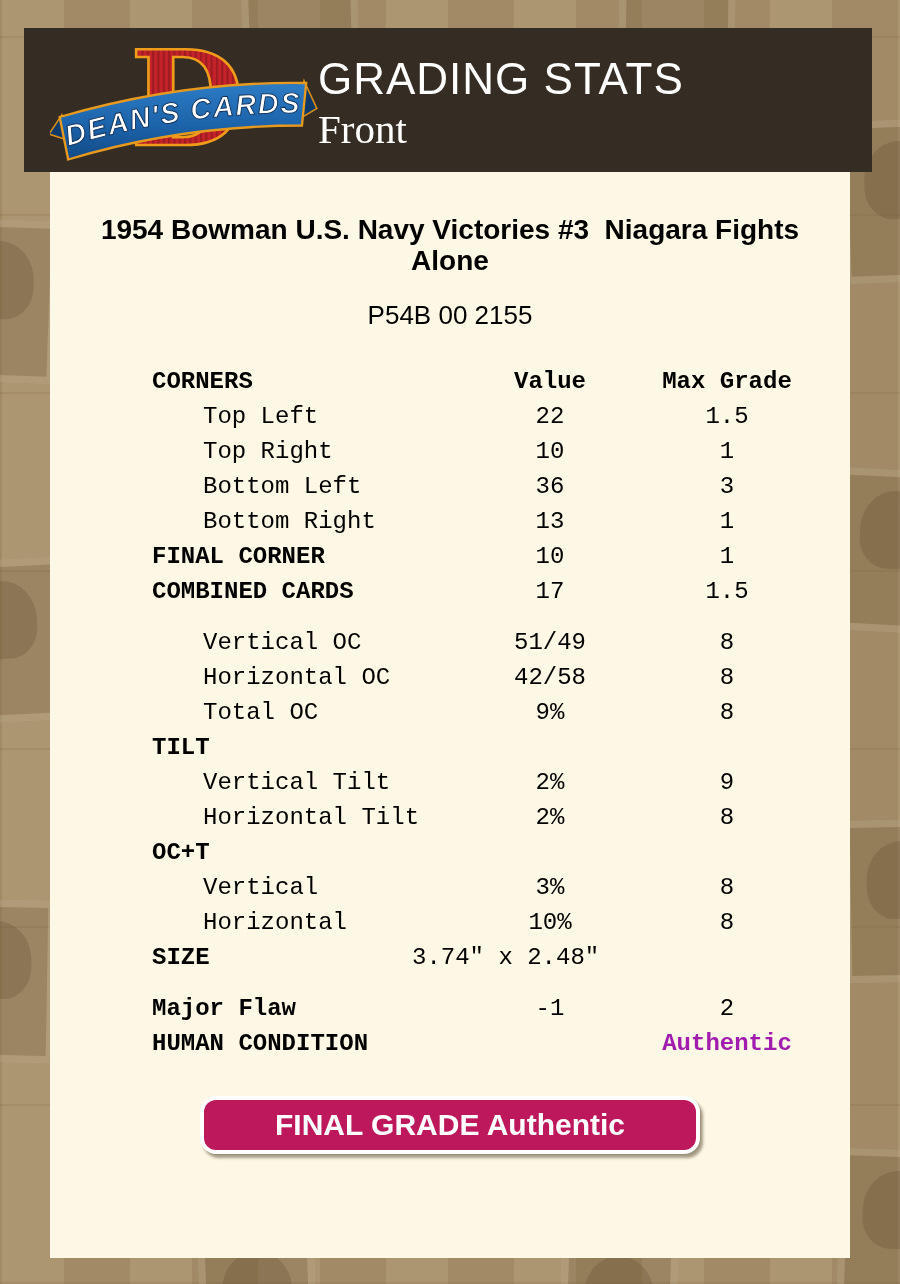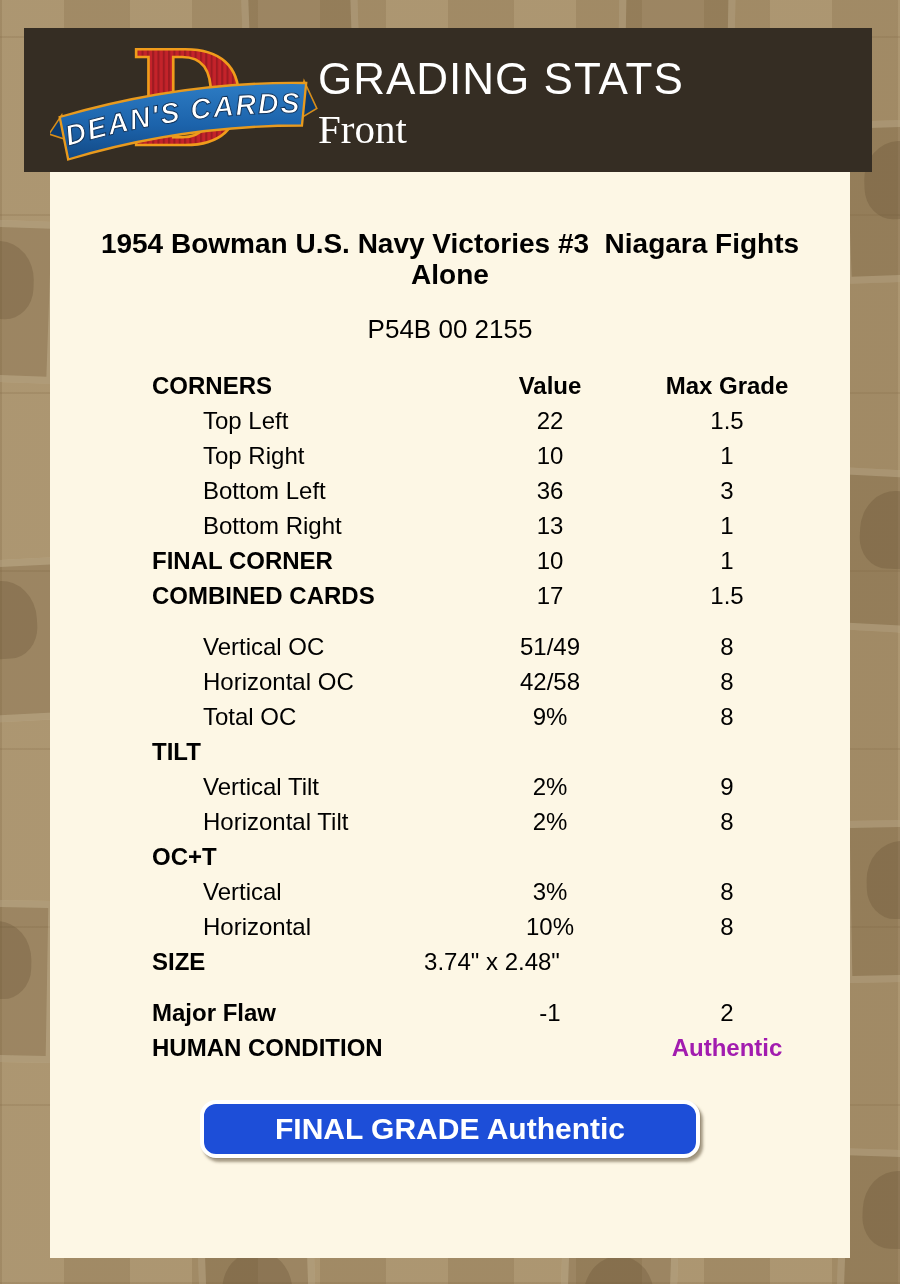--- a/index.html
+++ b/index.html
@@ -46,43 +46,43 @@
   .header-subtitle { color:#fff; font-size:41px; line-height:44px;font-family:Liberation Serif, serif; }
 
   
   .panel {
     position:absolute; left:50px; top:172px; width:800px; height:1086px;
     background:#fdf7e5;
     padding-top:38px;
   }
   .card-name {
     font-size:28px; font-weight:bold; color:#000; text-align:center;
-    line-height:31px; max-width:730px; margin:18px auto; white-space:pre-wrap;
+    line-height:31px; max-width:730px; margin:4px auto; white-space:pre-wrap;
   }
   .card-serial {
     font-size:26px; color:#000; text-align:center; margin-top:24px; line-height:30px;
   }
 
   
-  .gtable { margin:24px 0 0 102px; width:660px; font-size:24px; color:#000; }
+  .gtable { margin:34px 0 0 102px; width:660px; font-size:24px; color:#000;font-family:Liberation Mono, monospace; }
   .row { display:flex; align-items:center; height:35px; }
   .lbl { flex:0 0 318px; }
   .lbl.section { font-weight:bold; }
   .lbl.item { padding-left:51px; }
   .val { flex:0 0 160px; text-align:center; white-space:nowrap; }
   .val.shift { transform:translateX(-58px); }
   .max { flex:0 0 170px; margin-left:12px; text-align:center; }
   .bold { font-weight:bold; }
   .red { color:#a21caf; font-weight:bold; }
   .gap { height:16px; }
 
   
   .final-grade {
     display:block; width:500px; height:58px; margin:35px auto 0;
-    background:#1d4ed8; color:#fff;
+    background:#be185d; color:#fff;
     border:4px solid #fff; border-radius:16px;
     box-shadow:3px 4px 3px rgba(136,124,101,.75), 1px 1px 0 rgba(170,158,132,.5);
     font-family:"Liberation Sans", sans-serif;
     font-size:30px; font-weight:bold; text-align:center; line-height:50px;
     cursor:pointer;
   }
 </style>
 </head>
 <body>
 

